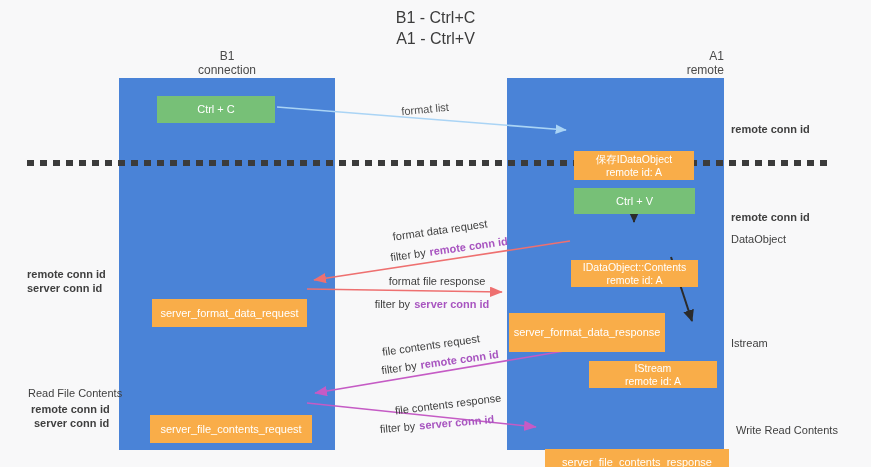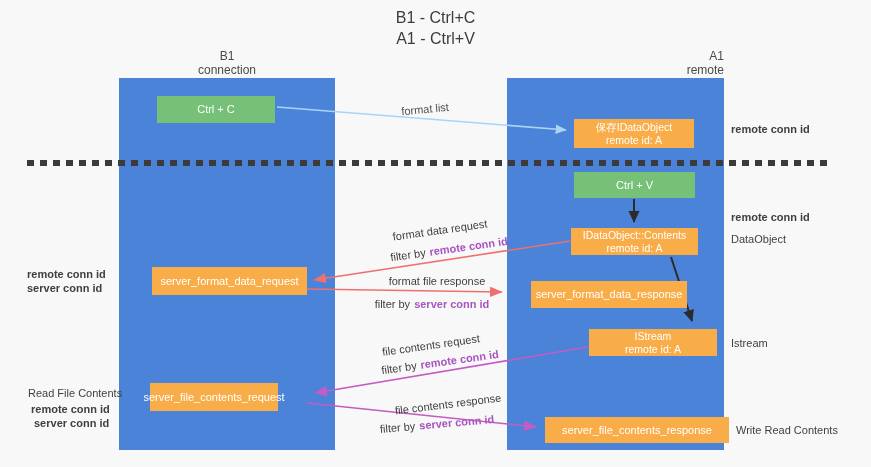--- a/index.html
+++ b/index.html
@@ -6,21 +6,21 @@
   body{font-family:"Liberation Sans","DejaVu Sans",sans-serif;background:#f6f7f8;}
   #canvas{position:relative;width:871px;height:467px;background:#f8f8f9;overflow:hidden;}
   .abs{position:absolute;}
   .title{left:0;right:0;top:7px;text-align:center;font-size:16px;line-height:21px;color:#3c3c3c;}
   .lane-header{text-align:center;font-size:12px;line-height:14px;color:#4a4a4a;}
   .lane{background:#4a83d7;}
   .node{display:flex;flex-direction:column;align-items:center;justify-content:center;
         color:#ffffff;font-size:11px;text-align:right;line-height:13px;}
   .node.two{font-size:10.5px;}
   .green{background:#77c077;}
-  .orange{background:#f9ad49;}
+  .orange{background:#f9ad49;margin-top:32px;}
   .dash{height:6px;background:repeating-linear-gradient(90deg,#3b3b3b 0 7px,transparent 7px 13px);}
   .elabel{font-size:11px;color:#3f3f3f;white-space:nowrap;transform-origin:center;}
   .elabel.center{transform:translate(-50%,-50%);}
   .muted{color:#4f4f4f;}
   .filter{display:flex;gap:4px;align-items:baseline;}
   .purple{color:#a855c0;font-weight:bold;}
   .greent{color:#55ae55;font-weight:bold;}
   .side{font-size:11px;color:#3f3f3f;white-space:nowrap;line-height:13px;}
   svg.overlay{position:absolute;left:0;top:0;pointer-events:none;}
 </style>
@@ -74,43 +74,43 @@
 
   <div class="abs node green" style="left:157px;top:96px;width:118px;height:27px;">
     <div>Ctrl + C</div>
   </div>
 
   <div class="abs node orange two" style="left:574px;top:119px;width:120px;height:29px;">
     <div>保存IDataObject</div>
     <div>remote id: A</div>
   </div>
 
-  <div class="abs node green" style="left:574px;top:172px;width:121px;height:26px;">
+  <div class="abs node green" style="left:574px;top:188px;width:121px;height:26px;">
     <div>Ctrl + V</div>
   </div>
 
   <div class="abs node orange two" style="left:571px;top:228px;width:127px;height:27px;">
     <div>IDataObject::Contents</div>
     <div>remote id: A</div>
   </div>
 
   <div class="abs node orange" style="left:152px;top:267px;width:155px;height:28px;">
     <div>server_format_data_request</div>
   </div>
 
-  <div class="abs node orange" style="left:531px;top:281px;width:156px;height:27px;">
+  <div class="abs node orange" style="left:509px;top:281px;width:156px;height:39px;">
     <div>server_format_data_response</div>
   </div>
 
   <div class="abs node orange two" style="left:589px;top:329px;width:128px;height:27px;">
     <div>IStream</div>
     <div>remote id: A</div>
   </div>
 
-  <div class="abs node orange" style="left:150px;top:383px;width:128px;height:28px;">
+  <div class="abs node orange" style="left:150px;top:383px;width:162px;height:28px;">
     <div>server_file_contents_request</div>
   </div>
 
   <div class="abs node orange" style="left:545px;top:417px;width:184px;height:26px;">
     <div>server_file_contents_response</div>
   </div>
 
   <div class="abs elabel center muted" style="left:425px;top:109px;transform:translate(-50%,-50%) rotate(-5.5deg);">format list</div>
 
   <div class="abs elabel center" style="left:440px;top:230px;transform:translate(-50%,-50%) rotate(-8deg);">format data request</div>

